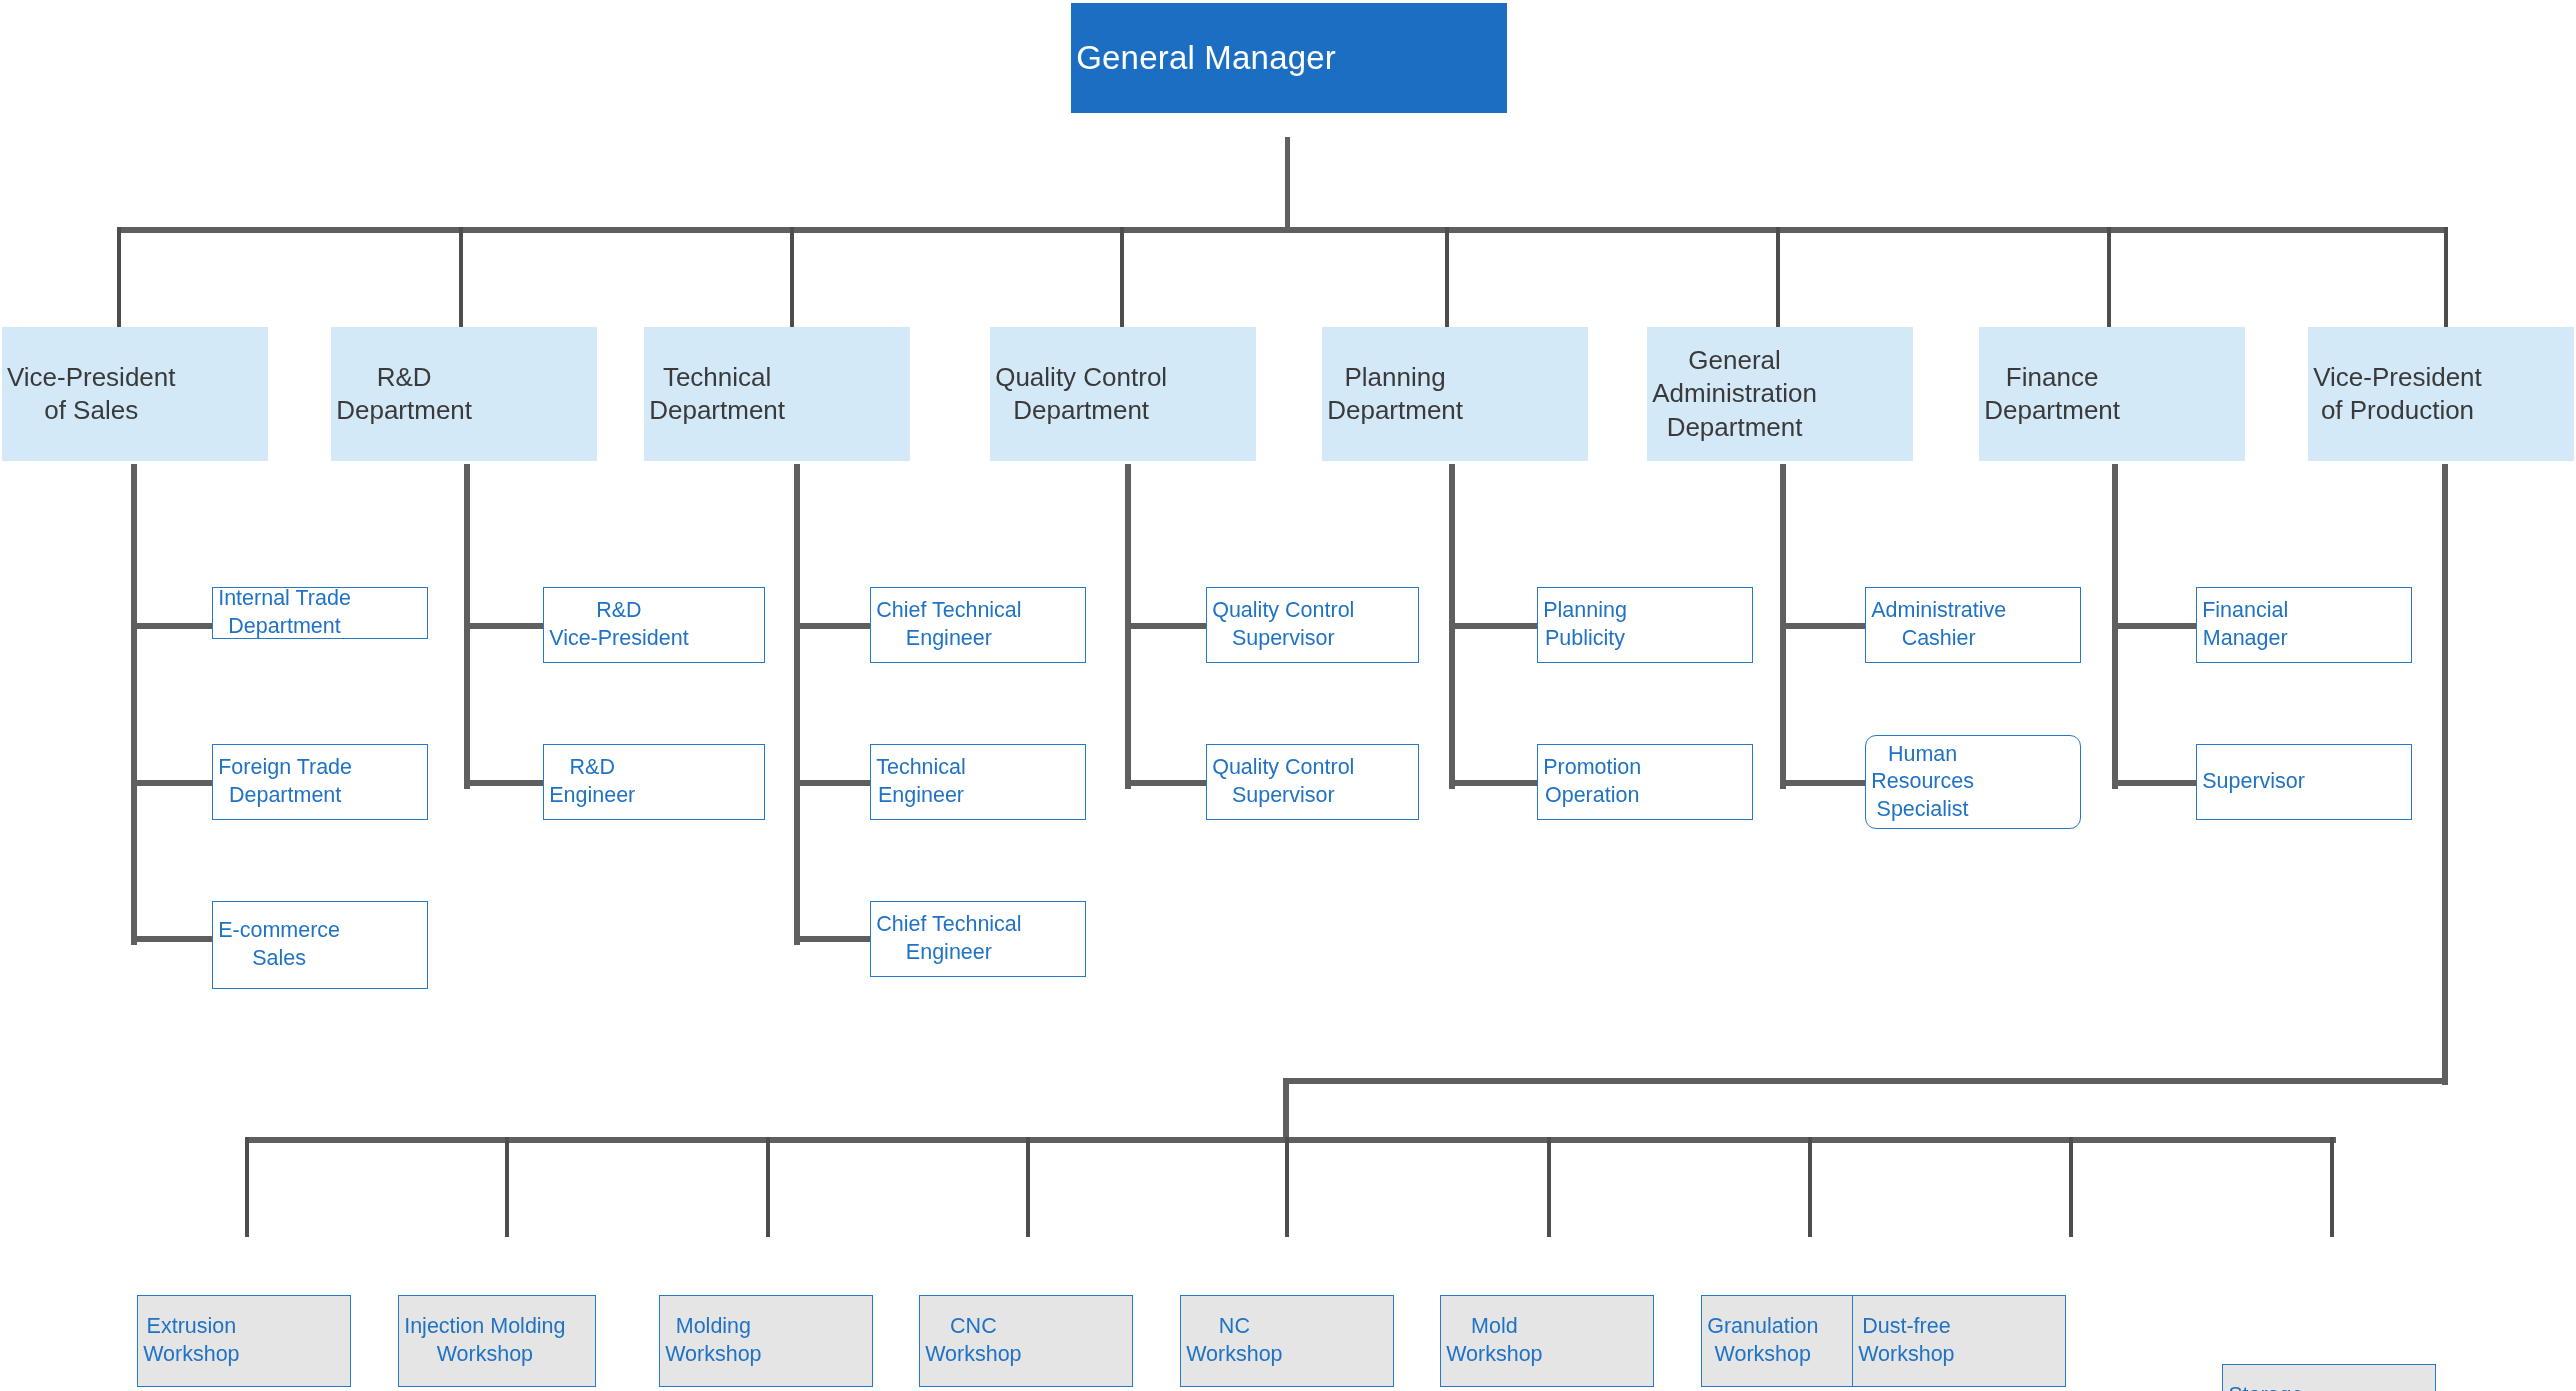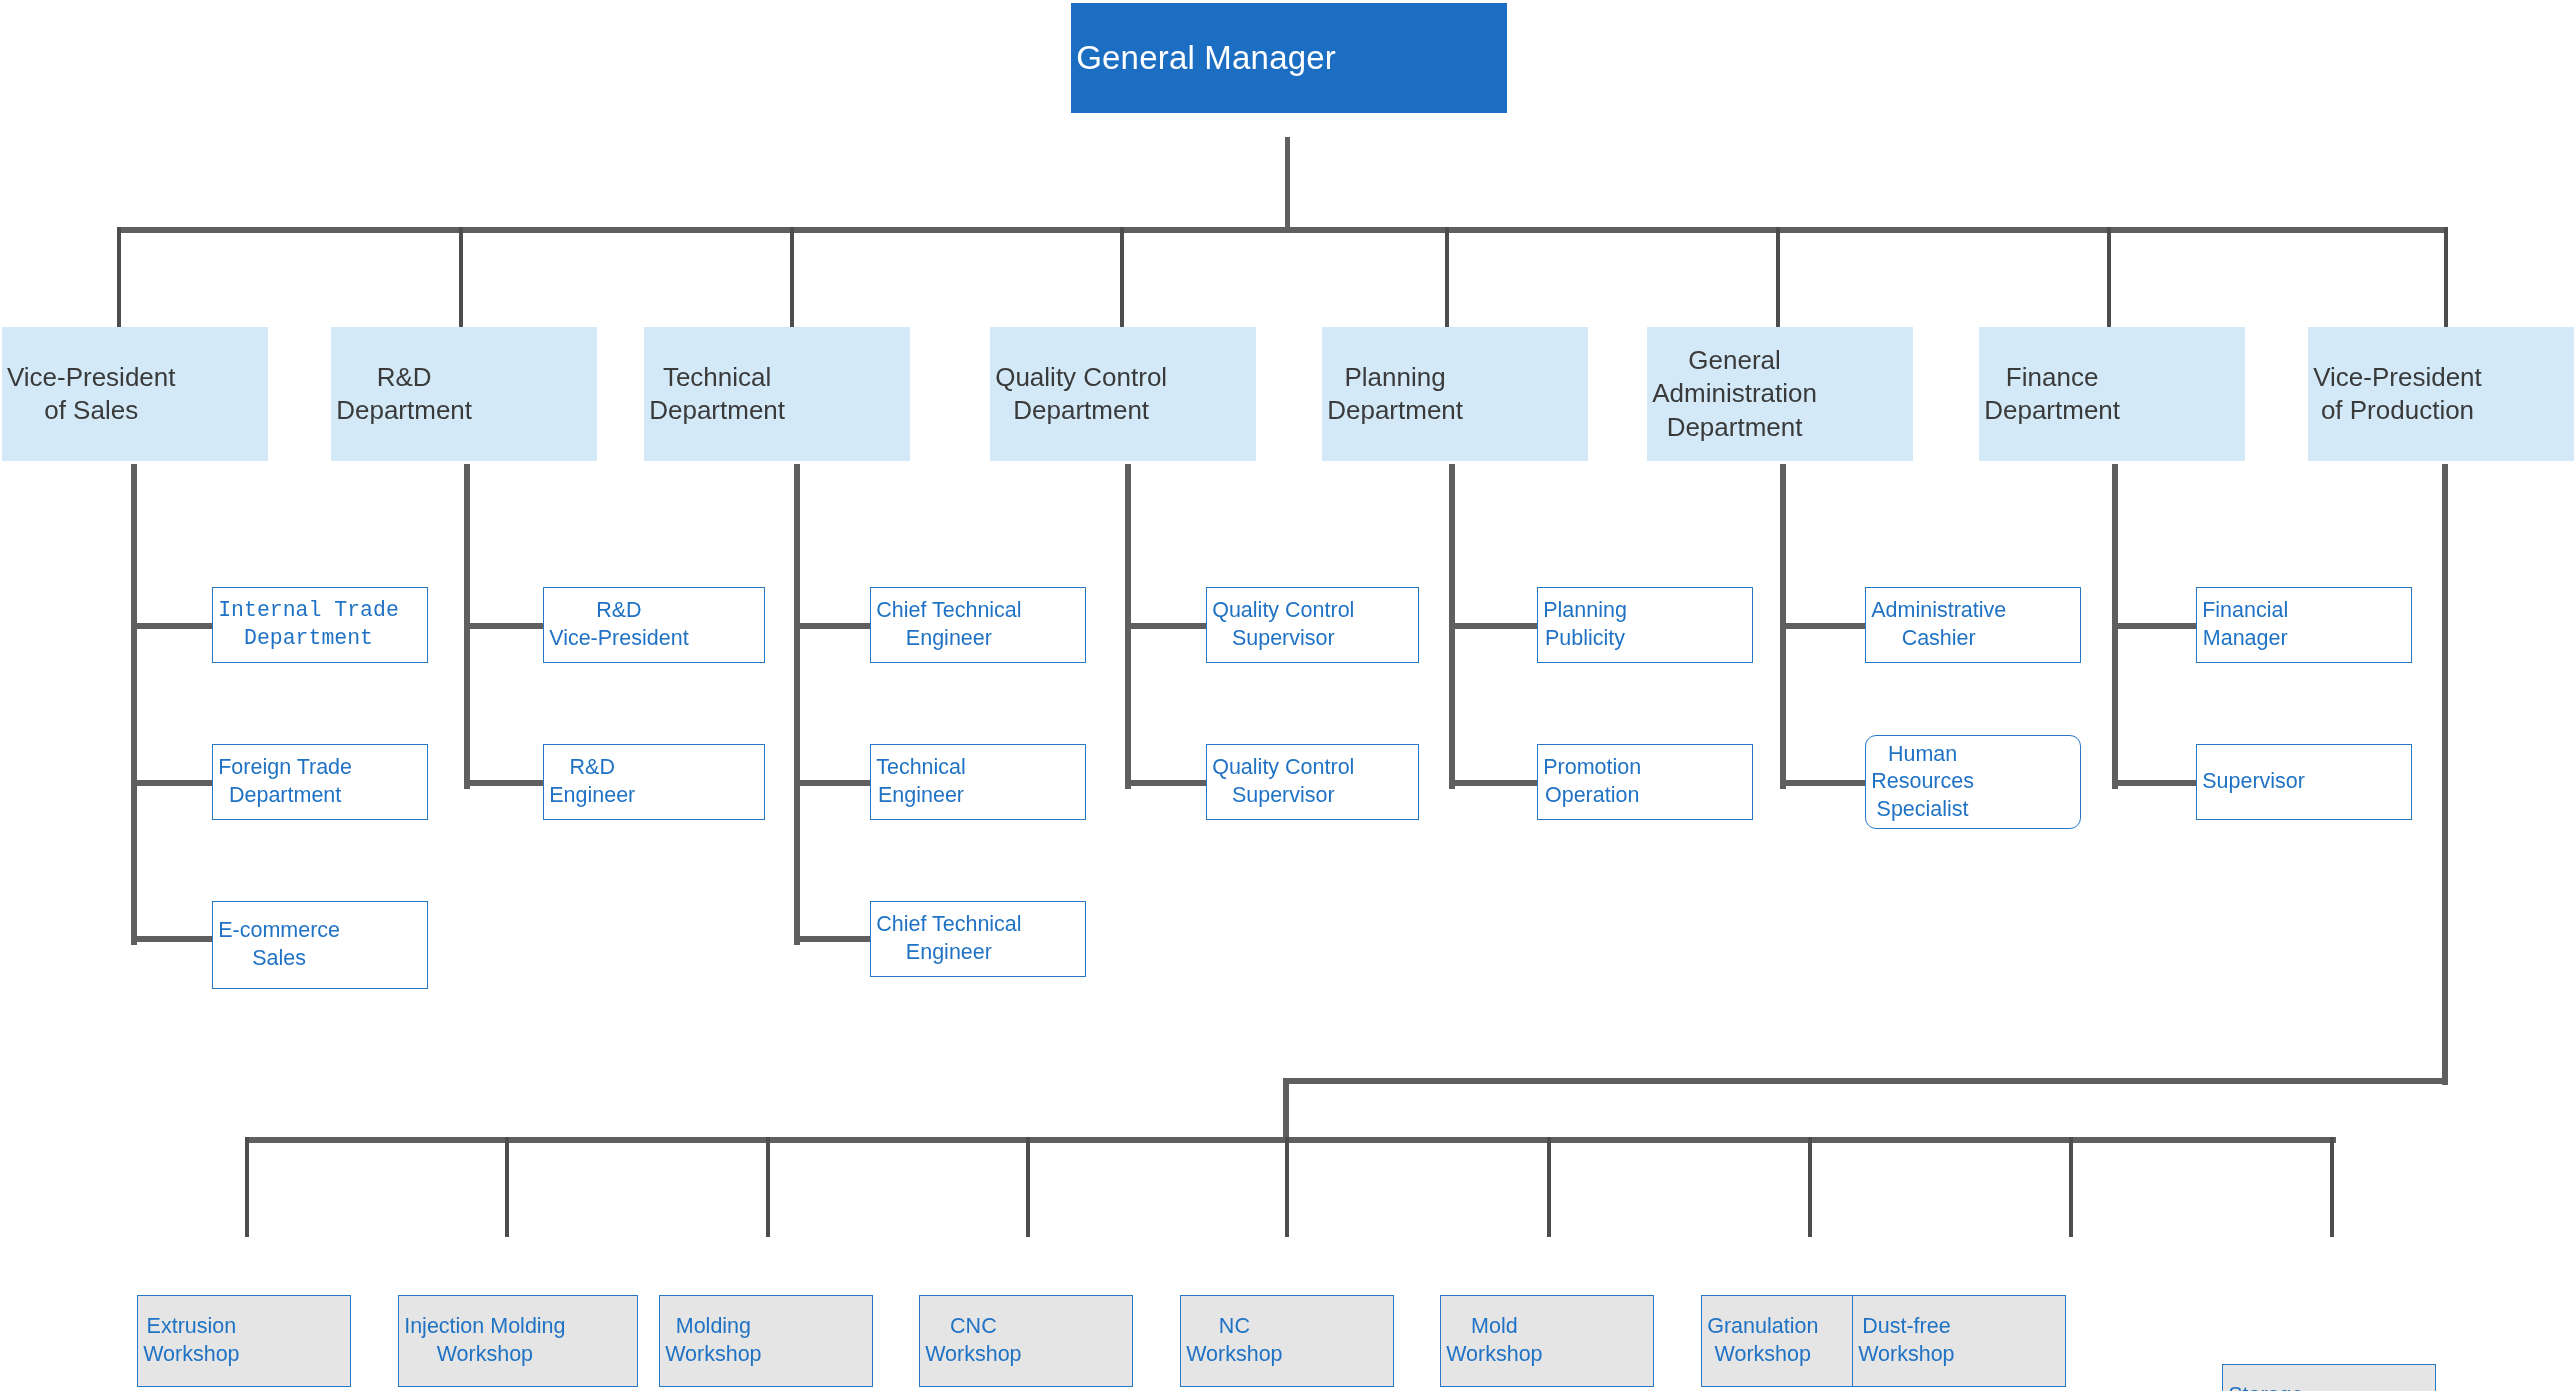--- a/index.html
+++ b/index.html
@@ -135,21 +135,21 @@
       <div class="line stub" style="left: 1449px; top: 780px; width: 88px;"></div>
       <div class="line v" style="left: 1780px; top: 464px; height: 325px;"></div>
       <div class="line stub" style="left: 1780px; top: 623px; width: 85px;"></div>
       <div class="line stub" style="left: 1780px; top: 780px; width: 85px;"></div>
       <div class="line v" style="left: 2112px; top: 464px; height: 325px;"></div>
       <div class="line stub" style="left: 2112px; top: 623px; width: 84px;"></div>
       <div class="line stub" style="left: 2112px; top: 780px; width: 84px;"></div>
     </div>
 
   <div id="sub-layer">
-      <div class="box box-sub" style="left: 212px; top: 587px; width: 216px; height: 76px; font-family: Liberation Mono, monospace;">
+      <div class="box box-sub" style="left: 212px; top: 587px; width: 216px; height: 52px;">
         <span>Internal Trade<br>Department</span>
       </div>
       <div class="box box-sub" style="left: 212px; top: 744px; width: 216px; height: 76px;">
         <span>Foreign Trade<br>Department</span>
       </div>
       <div class="box box-sub" style="left: 212px; top: 901px; width: 216px; height: 88px;">
         <span>E-commerce<br>Sales</span>
       </div>
       <div class="box box-sub" style="left: 543px; top: 587px; width: 222px; height: 76px;">
         <span>R&amp;D<br>Vice-President</span>
@@ -207,21 +207,21 @@
       <div class="line thin-v" style="left: 1547px; top: 1137px; height: 100px;"></div>
       <div class="line thin-v" style="left: 1808px; top: 1137px; height: 100px;"></div>
       <div class="line thin-v" style="left: 2069px; top: 1137px; height: 100px;"></div>
       <div class="line thin-v" style="left: 2330px; top: 1137px; height: 100px;"></div>
     </div>
 
   <div id="shop-layer">
       <div class="box box-shop" style="left: 137px; top: 1295px; width: 214px; height: 92px;">
         <span>Extrusion<br>Workshop</span>
       </div>
-      <div class="box box-shop" style="left: 398px; top: 1295px; width: 240px; height: 92px;">
+      <div class="box box-shop" style="left: 398px; top: 1295px; width: 198px; height: 92px;">
         <span>Injection Molding<br>Workshop</span>
       </div>
       <div class="box box-shop" style="left: 659px; top: 1295px; width: 214px; height: 92px;">
         <span>Molding<br>Workshop</span>
       </div>
       <div class="box box-shop" style="left: 919px; top: 1295px; width: 214px; height: 92px;">
         <span>CNC<br>Workshop</span>
       </div>
       <div class="box box-shop" style="left: 1180px; top: 1295px; width: 214px; height: 92px;">
         <span>NC<br>Workshop</span>

